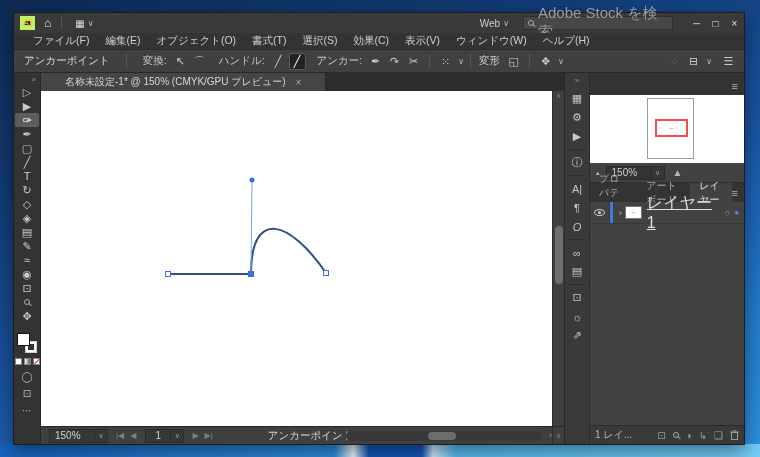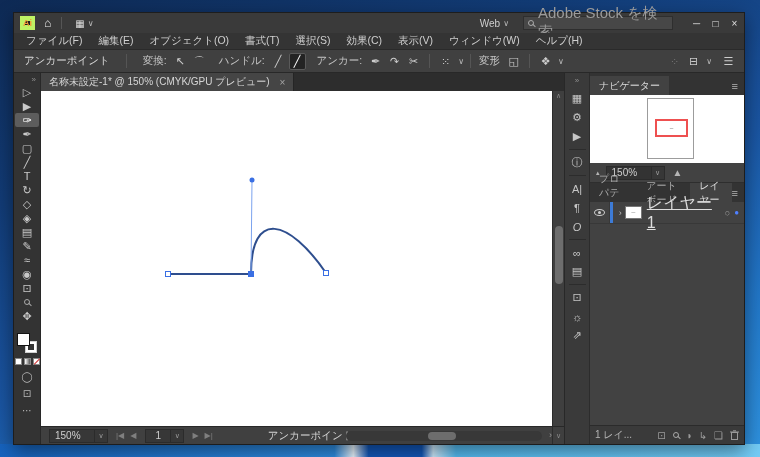--- a/index.html
+++ b/index.html
@@ -27,21 +27,21 @@
   .searchbox span.txt { margin-left:4px; }
   .winbtns { display:flex; }
   .winbtn { width:19px; height:16px; display:flex; align-items:center; justify-content:center;
     color:#e0e0e0; font-size:10px; }
   .mag { display:inline-block; width:6px; height:6px; border:1px solid #a8a8a8; border-radius:50%; position:relative; flex:none; }
   .mag::after { content:""; position:absolute; width:4px; height:1px; background:#a8a8a8;
     transform:rotate(45deg); right:-3px; bottom:-1px; }
 
   
   .menubar { height:17px; background:#343434; border-bottom:1px solid #2a2a2a;
-    display:flex; align-items:center; padding-left:4px; flex:none; }
+    display:flex; align-items:center; padding-left:11px; flex:none; }
   .menu-item { color:#cfcfcf; font-size:10.5px; padding:0 8px; }
 
   
   .optionsbar { height:23px; background:#404040; border-bottom:1px solid #282828;
     display:flex; align-items:center; padding-left:10px; flex:none; }
   .ob-label { color:#d8d8d8; font-size:10.5px; margin-right:10px; }
   .ob-group-label { color:#c4c4c4; font-size:10.5px; margin:0 4px 0 10px; }
   .ob-sep { width:1px; height:14px; background:#555; margin:0 6px; }
   .icon-btn { min-width:17px; height:17px; display:flex; align-items:center; justify-content:center;
     color:#cccccc; font-size:11px; margin:0 1px; border-radius:2px; }
@@ -67,21 +67,21 @@
   .mini { width:7px; height:7px; margin:0 1px; border:1px solid #888; background:#555; position:relative; }
   .mini.white { background:#fff; }
   .mini.grad { background:linear-gradient(90deg,#fff,#555); }
   .mini.none::after { content:""; position:absolute; left:-1px; top:2px; width:8px; height:1px;
     background:#d03030; transform:rotate(-45deg); }
   .mode-icon { color:#b9b9b9; font-size:10px; margin-top:6px; }
 
   
   .center { flex:1; display:flex; flex-direction:column; min-width:0; }
   .tabstrip { height:18px; background:#2d2d2d; display:flex; align-items:flex-end; flex:none; }
-  .doctab { height:18px; background:#454545; display:flex; align-items:center; padding:0 8px;
+  .doctab { height:18px; background:#454545; display:flex; align-items:center; padding:0 24px;
     color:#d6d6d6; font-size:10px; border-right:1px solid #252525; }
   .doctab .close { margin-left:10px; color:#a5a5a5; font-size:10px; }
   .canvas-wrap { flex:1; position:relative; background:#ffffff; min-height:0; }
   .canvas-svg { position:absolute; left:0; top:0; }
   .vscroll { position:absolute; right:0; top:0; bottom:0; width:12px; background:#3f3f3f; border-left:1px solid #2c2c2c; }
   .vscroll .arr { position:absolute; top:1px; left:0; right:0; text-align:center; color:#8a8a8a; font-size:7px; }
   .vscroll .thumb { position:absolute; left:2px; top:135px; width:8px; height:58px; background:#6d6d6d; border-radius:4px; }
 
   
   .statusbar { height:18px; background:#404040; border-top:1px solid #282828;
@@ -315,21 +315,20 @@
           <span class="strip-icon">▤</span>
           <span class="strip-sep"></span>
           <span class="strip-icon">⊡</span>
           <span class="strip-icon">☼</span>
           <span class="strip-icon">⇗</span>
         </div>
 
         <div class="panels">
 
           <div class="panel-header">
-            <div class="panel-tab active">ナビゲーター</div>
             <span class="panel-menu">≡</span>
           </div>
           <div class="nav-preview">
             <div class="nav-artboard"></div>
             <div class="nav-viewbox">
               <span>~</span>
             </div>
           </div>
           <div class="nav-footer">
             <span class="mtn-sm">▴</span>

